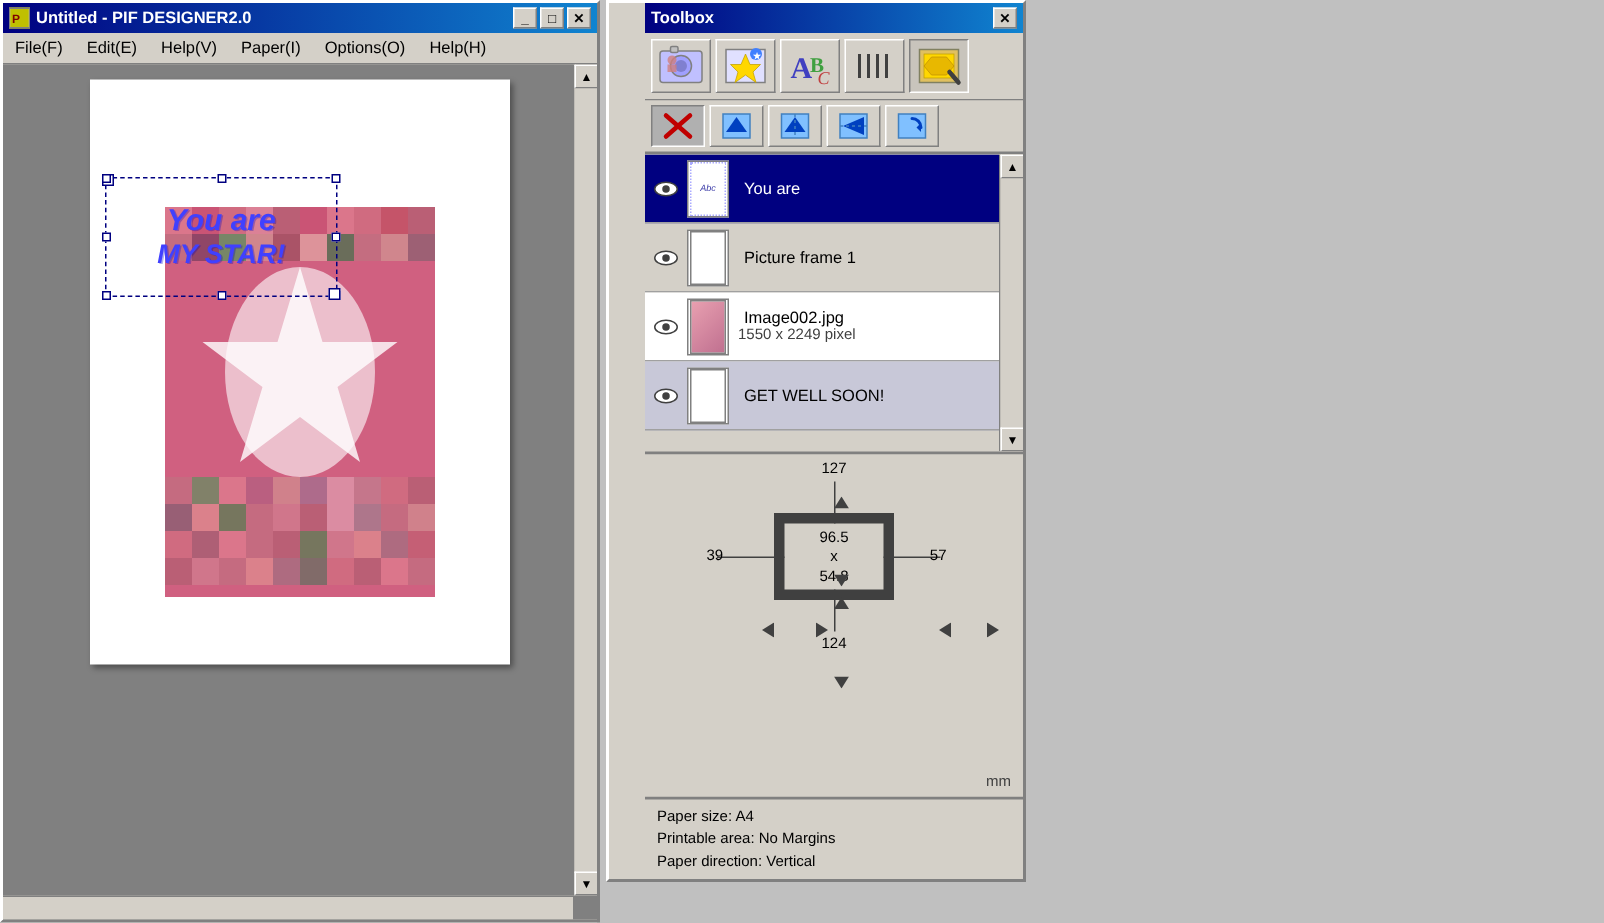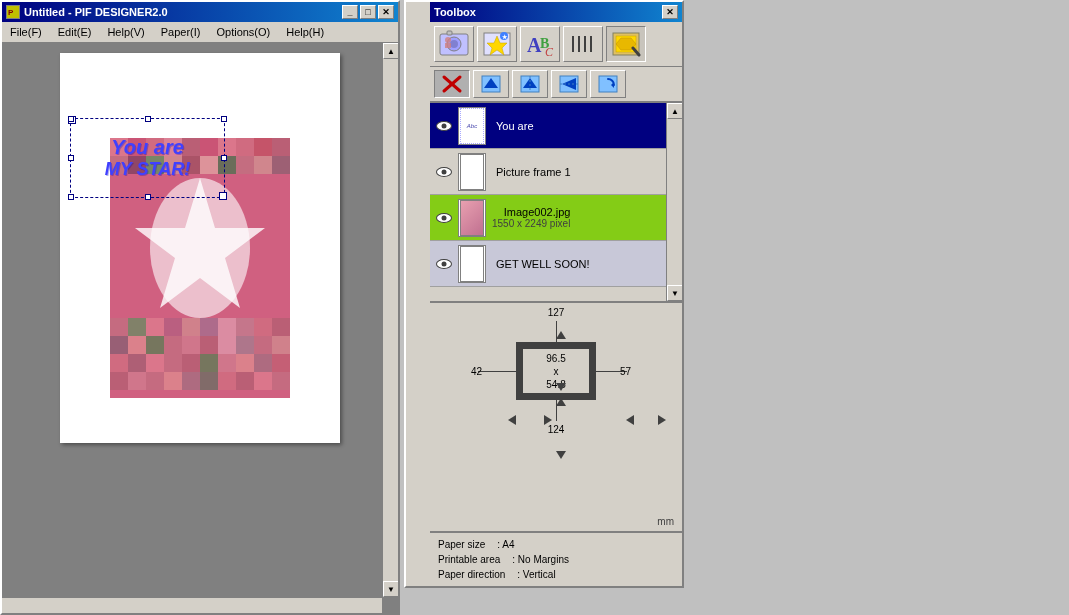--- a/index.html
+++ b/index.html
@@ -487,21 +487,21 @@
     .status-area {
       background: #d4d0c8;
       border-top: 2px solid #808080;
       padding: 4px 8px;
       font-size: 10px;
       line-height: 1.5;
     }
 
     .status-row {
       display: flex;
-      gap: 12px;
+      gap: 0;
     }
 
     .status-label { color: #000; }
     .status-value { color: #000; }
 
     .thumb-img {
       width: 26px;
       height: 36px;
       background: linear-gradient(135deg, #e8a0b0, #c07090);
       border: 1px solid #808080;
@@ -852,21 +852,21 @@
           <div class="eye-icon"></div>
         </div>
         <div class="layer-thumb">
           <div class="thumb-white" style="width:24px;height:36px;"></div>
         </div>
         <div style="padding-left:6px;">
           <div class="layer-name">Picture frame 1</div>
         </div>
       </div>
 
-      <div class="layer-item" style="background:#84cc16;text-align:right;">
+      <div class="layer-item" style="background:#ffffff;">
         <div class="layer-eye">
           <div class="eye-icon"></div>
         </div>
         <div class="layer-thumb">
           <div class="thumb-img" style="width:24px;height:36px;background:linear-gradient(135deg,#e8a0b0,#c07090);border:1px solid #808080;"></div>
         </div>
         <div style="padding-left:6px;">
           <div class="layer-name">Image002.jpg</div>
           <div class="layer-sub">1550 x 2249 pixel</div>
         </div>
@@ -897,21 +897,21 @@
     <div class="pos-diagram">
       <div class="pos-box">
 
         <div class="v-line-top"></div>
         <span class="arr-top-label">127</span>
 
         <div class="v-line-bottom"></div>
         <span class="arr-bottom-label">124</span>
 
         <div class="h-line-left"></div>
-        <span class="arr-left-label">42</span>
+        <span class="arr-left-label">39</span>
 
         <div class="h-line-right"></div>
         <span class="arr-right-label">57</span>
 
         <div class="pos-inner-text">
           <span>96.5</span>
           <br>
           <span>x</span>
           <br>
           <span>54.8</span>

